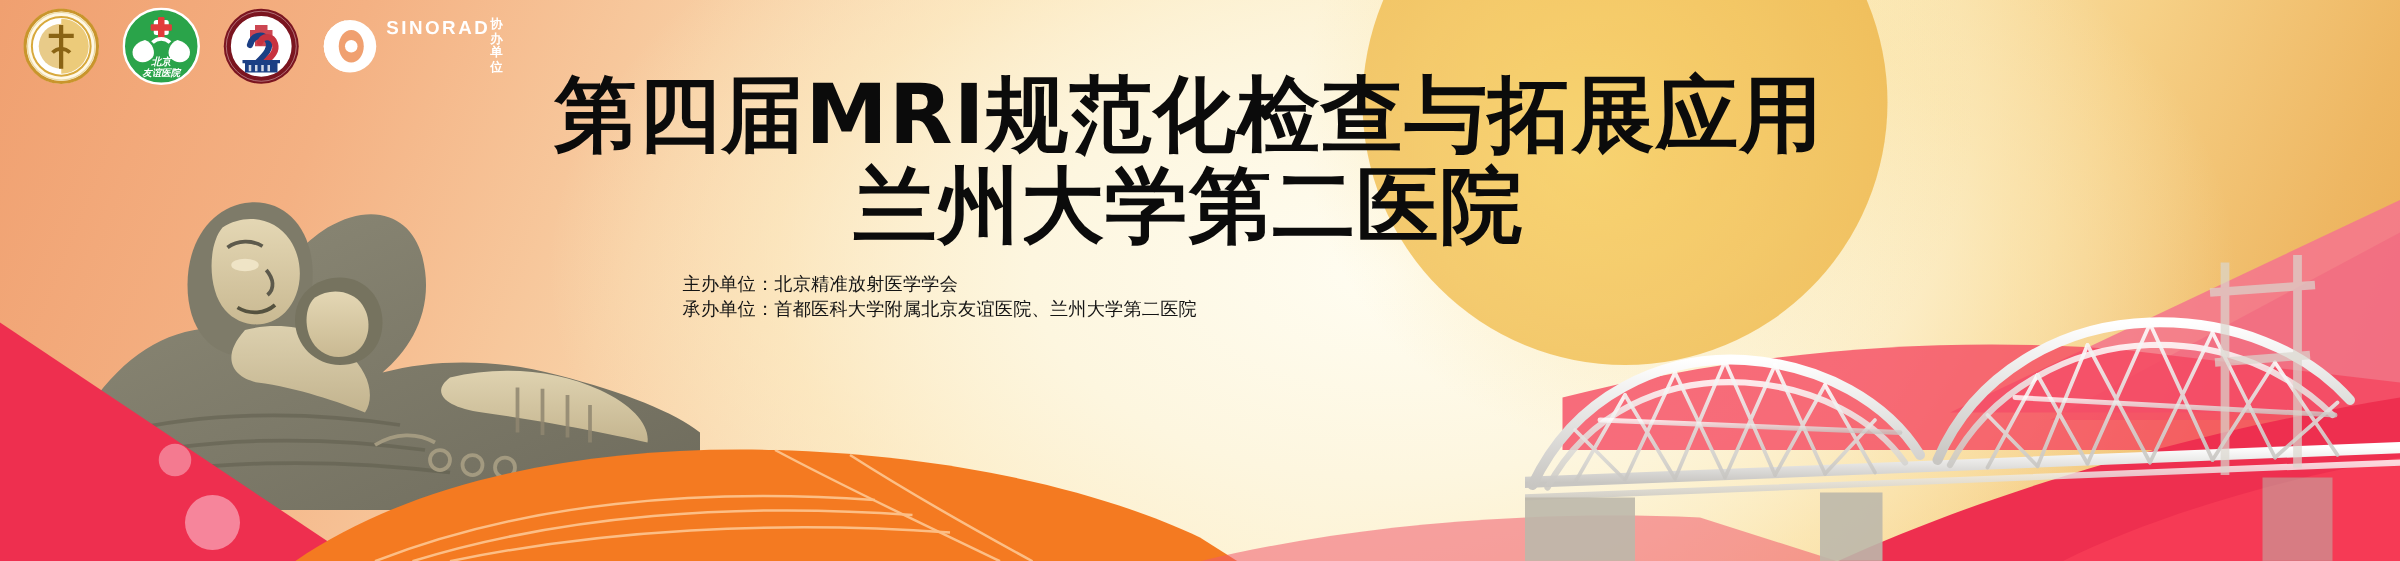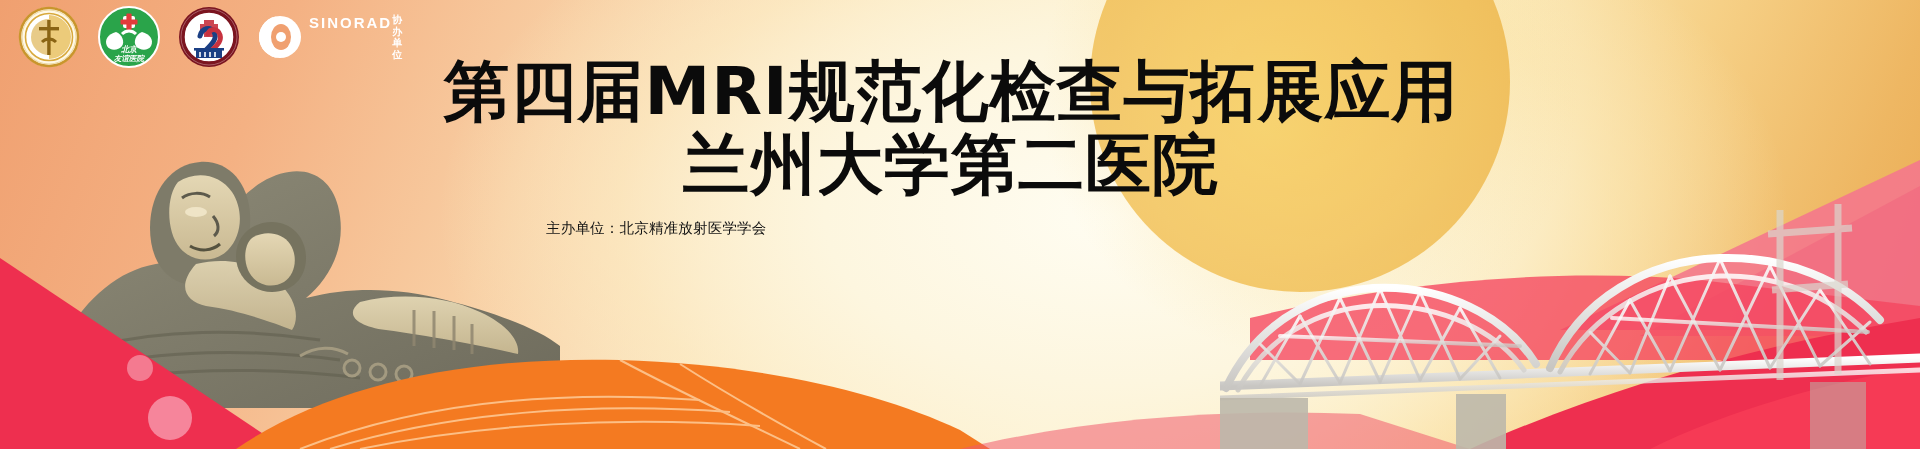--- a/index.html
+++ b/index.html
@@ -305,15 +305,16 @@
     </div>
   </div>
 
   <div class="title-wrap">
     <div class="title-line title-1">第四届MRI规范化检查与拓展应用</div>
     <div class="title-line title-2">兰州大学第二医院</div>
   </div>
 
   <div class="info">
     <div class="info-line">主办单位：北京精准放射医学学会</div>
+    <div class="info-line">承办单位：首都医科大学附属北京友谊医院、兰州大学第二医院</div>
   </div>
 
 </div>
 
 </body></html>

